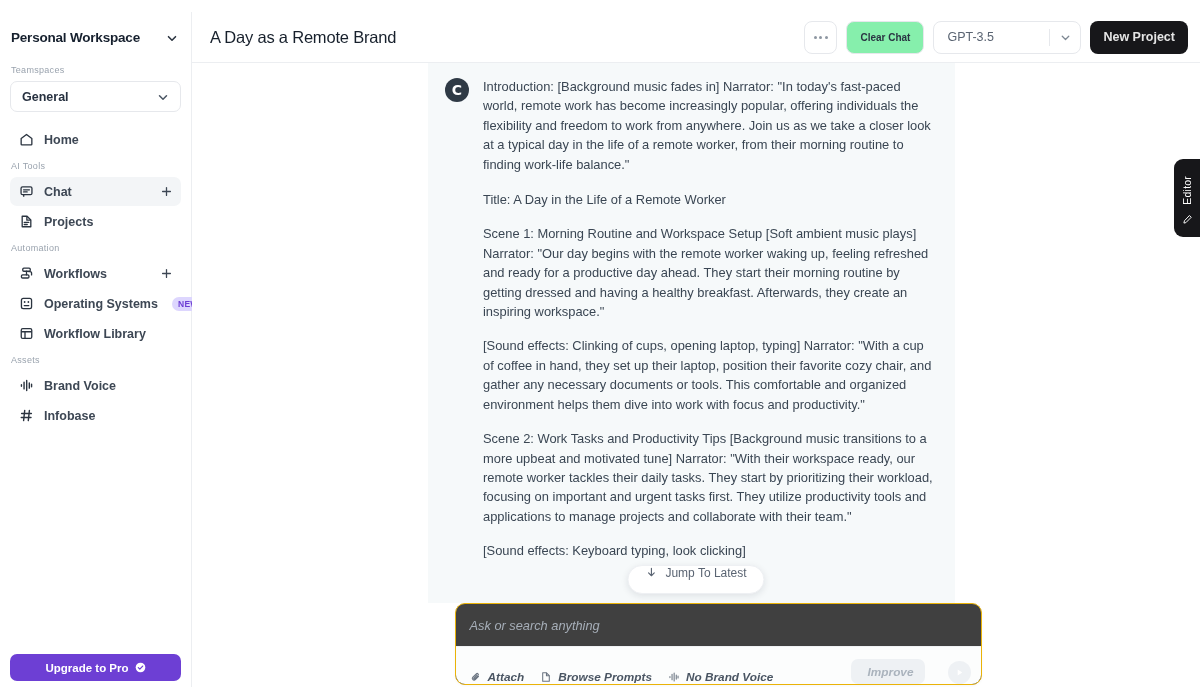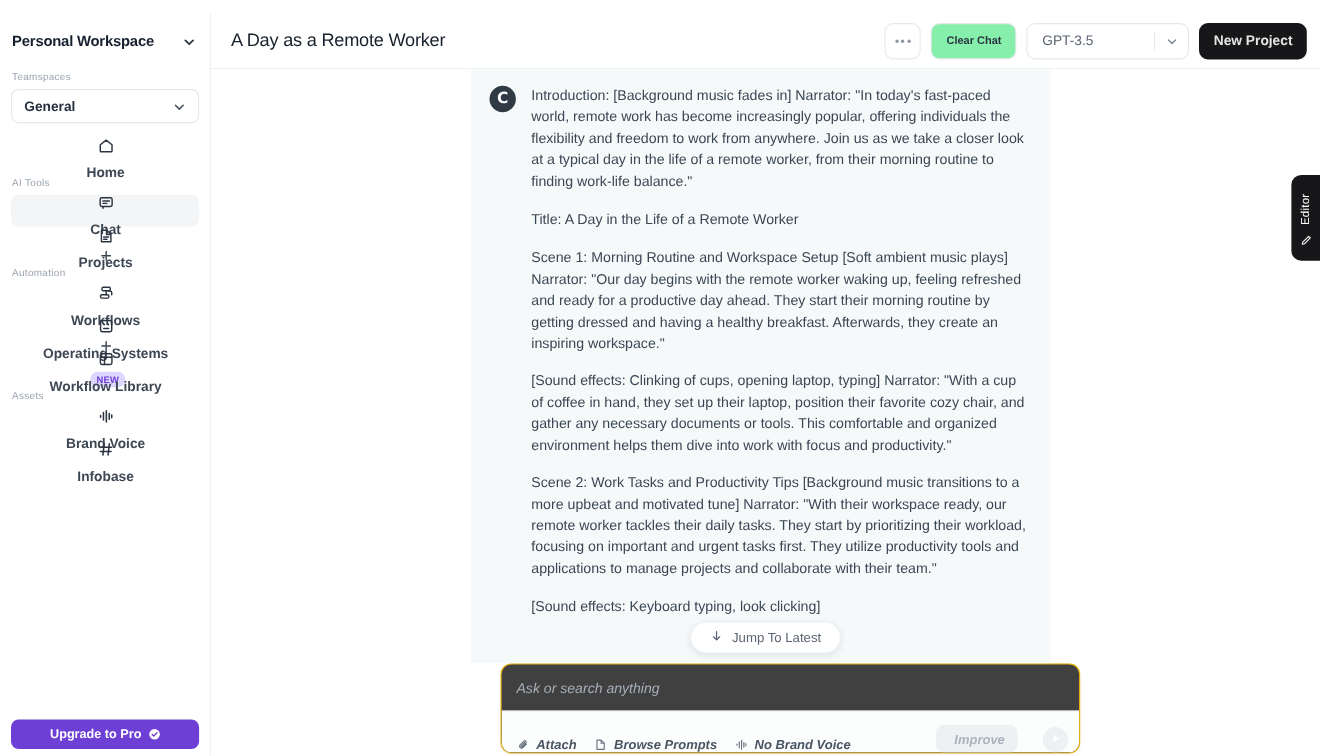--- a/index.html
+++ b/index.html
@@ -49,21 +49,20 @@
   }
   .select-box .lbl { flex: 1; font-size: 12.5px; font-weight: bold; color: #273140; }
 
   .nav { padding: 0 10px; }
   .nav-item {
     height: 29px; border-radius: 7px;
     display: flex; align-items: center; gap: 10px;
     padding: 0 8px 0 9px;
     font-size: 12.5px; color: #3d4754; font-weight: bold;
     margin-bottom: 1px;
-    flex-direction: column;
   }
   .nav-item.active { background: #f3f5f7; }
   .nav-item .ico { width: 15px; height: 15px; flex: 0 0 15px; color: #2b3440; }
   .nav-item .ico svg { display:block; }
   .nav-item .txt { flex: 1; white-space: nowrap; }
   .nav-item .plus { width: 13px; height: 13px; color:#3d4754; flex:0 0 13px; }
   .home-gap { height: 13px; }
 
   .badge-new {
     background: #ddd6fe; color: #6d3fd4;
@@ -132,21 +131,21 @@
   }
   .msg-body { flex: 1; font-size: 12.9px; line-height: 19.4px; color: #3a4653; }
   .msg-body p { margin-bottom: 15px; }
   .msg-body p:first-child { margin-bottom: 16px; }
 
   .jump-btn {
     position: absolute; left: 50%; transform: translateX(-50%);
     bottom: 9px;
     background: #fff; border: 1px solid #eef0f3; border-radius: 18px;
     height: 29px; padding: 0 17px;
-    display: flex; align-items: center; gap: 8px;
+    display: flex; align-items: flex-start; gap: 8px;
     font-size: 12px; color: #5a6472;
     box-shadow: 0 2px 7px rgba(20,30,50,0.10);
   }
 
   
   .composer-wrap { padding: 0 0 14px 0; background:#fff; display:flex; justify-content:center; }
   .composer {
     width: 527px; margin-left: 44px;
     border: 1px solid #eab308; border-radius: 10px;
     background: #404040; overflow: hidden;
@@ -333,21 +332,21 @@
               <path d="M4.8 8.2 7 10.3l4.2-4.4" stroke="#6d3fd4" stroke-width="1.8" stroke-linecap="round" stroke-linejoin="round"></path>
             </svg>
         </span>
       </div>
     </div>
   </aside>
 
   <section class="main">
 
     <div class="topbar">
-      <div class="page-title">A Day as a Remote Worker</div>
+      <div class="page-title">A Day as a Remote Brand</div>
 
       <div class="icon-btn">
         <span class="dots">
             <i></i>
             <i></i>
             <i></i>
           </span>
       </div>
 
       <div class="btn-outline">

